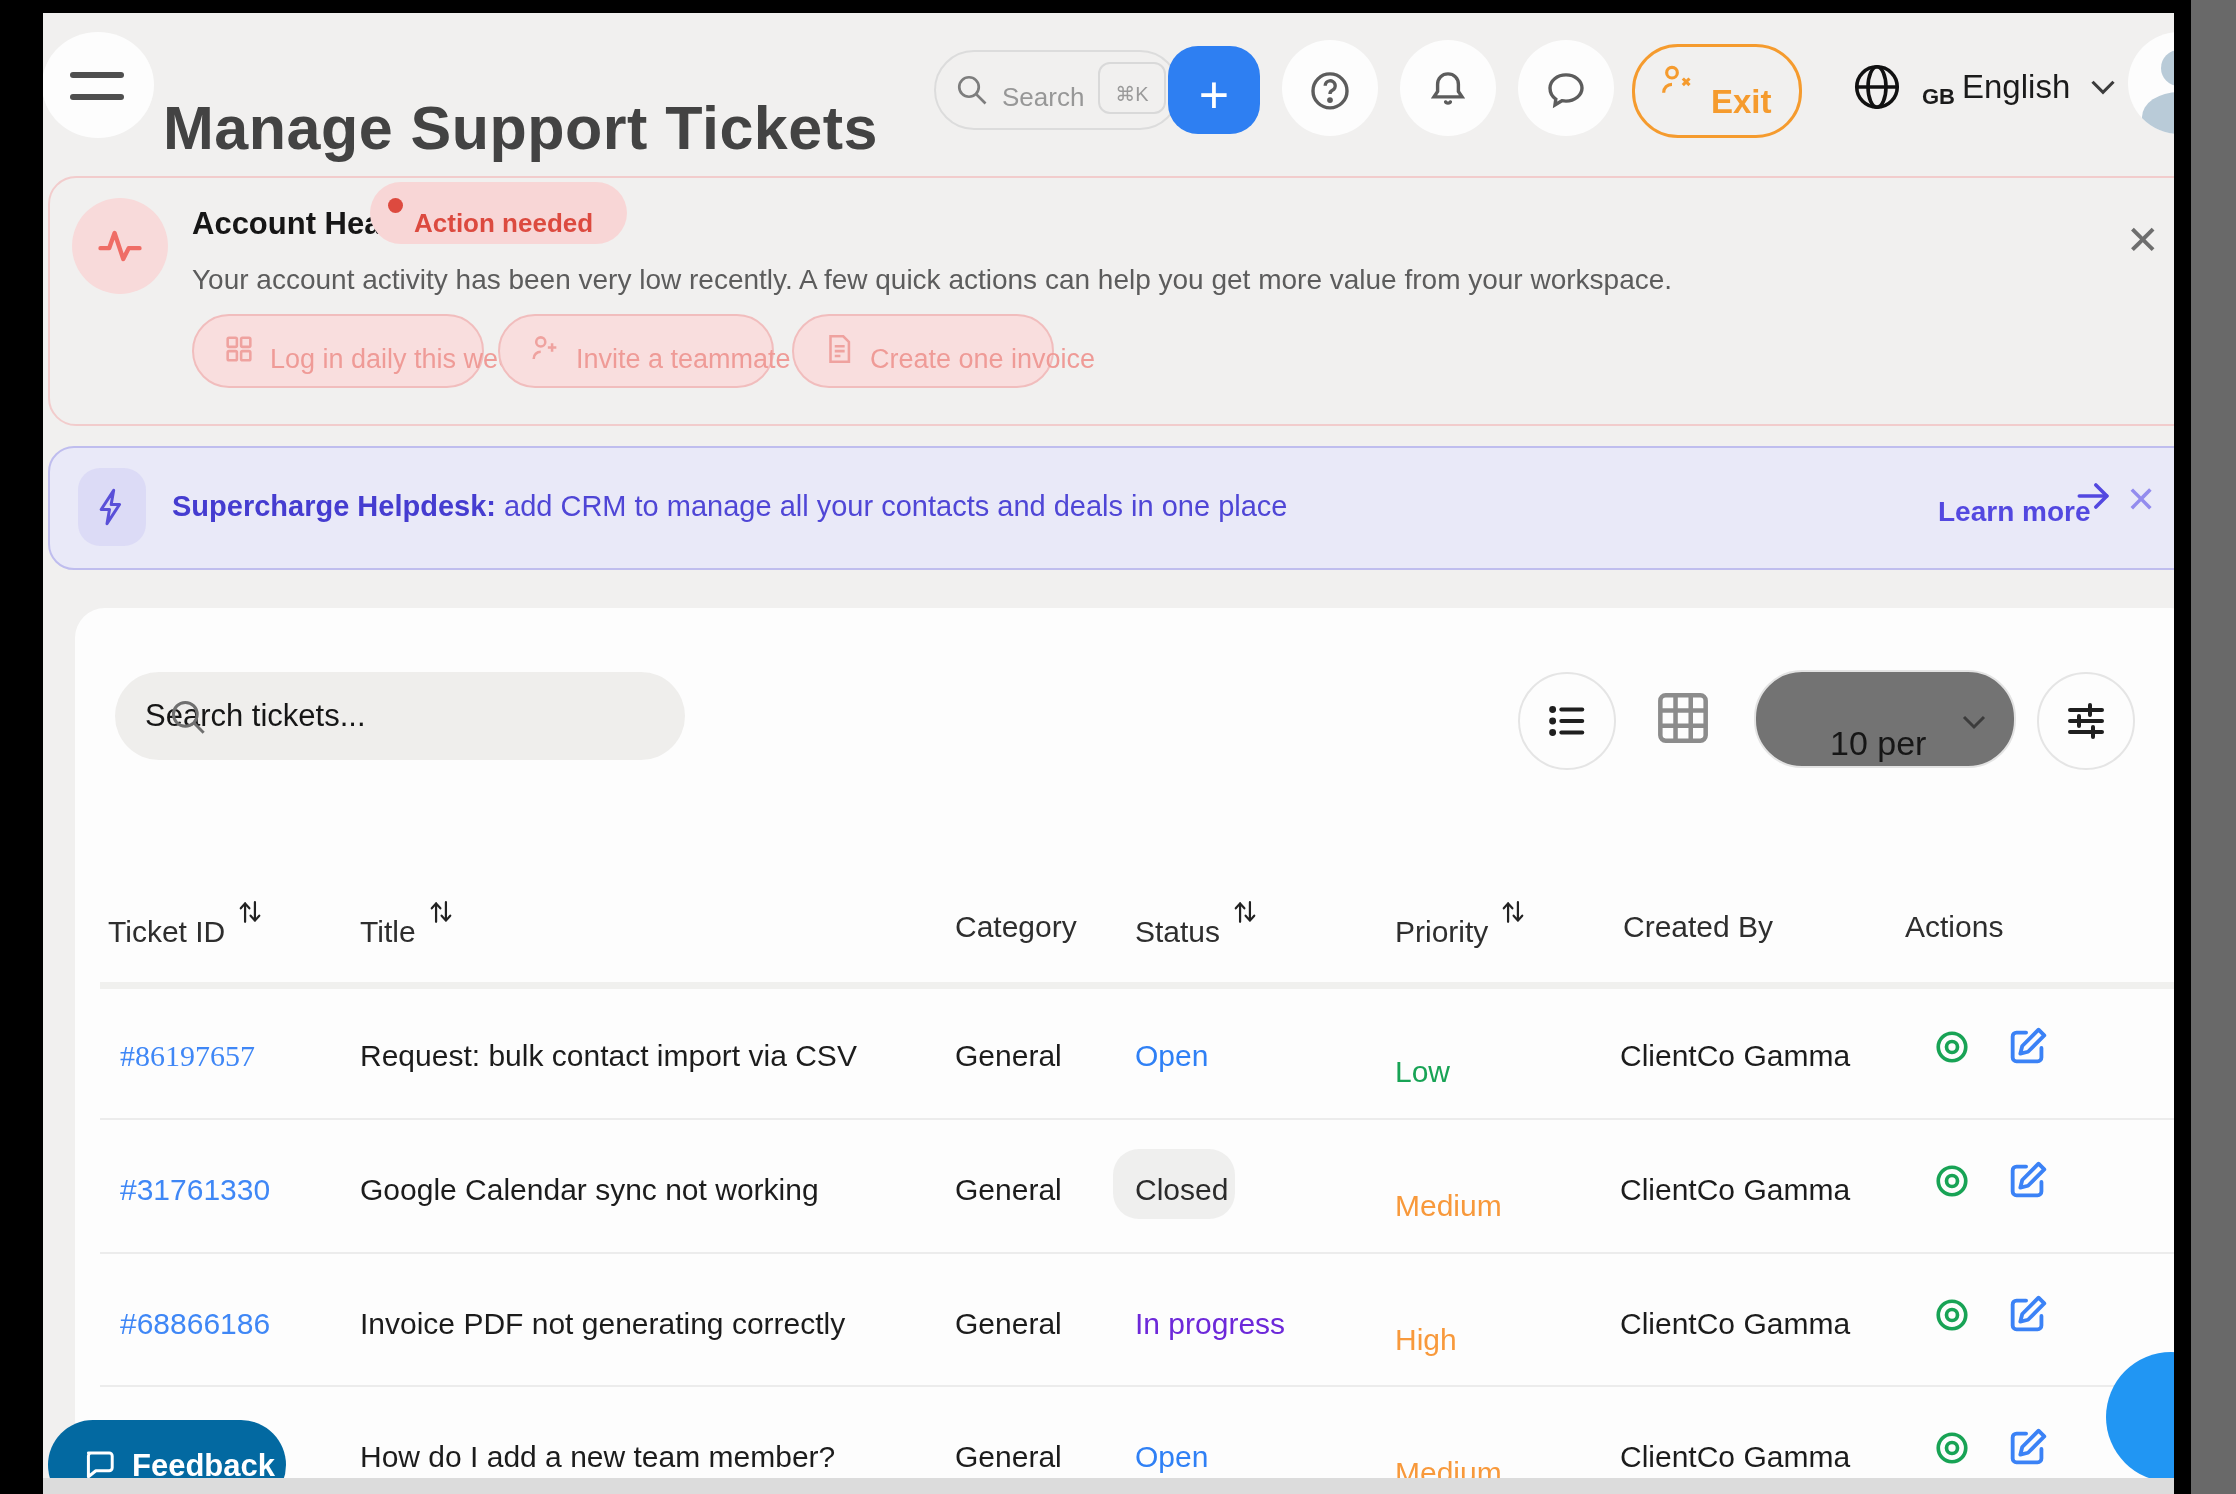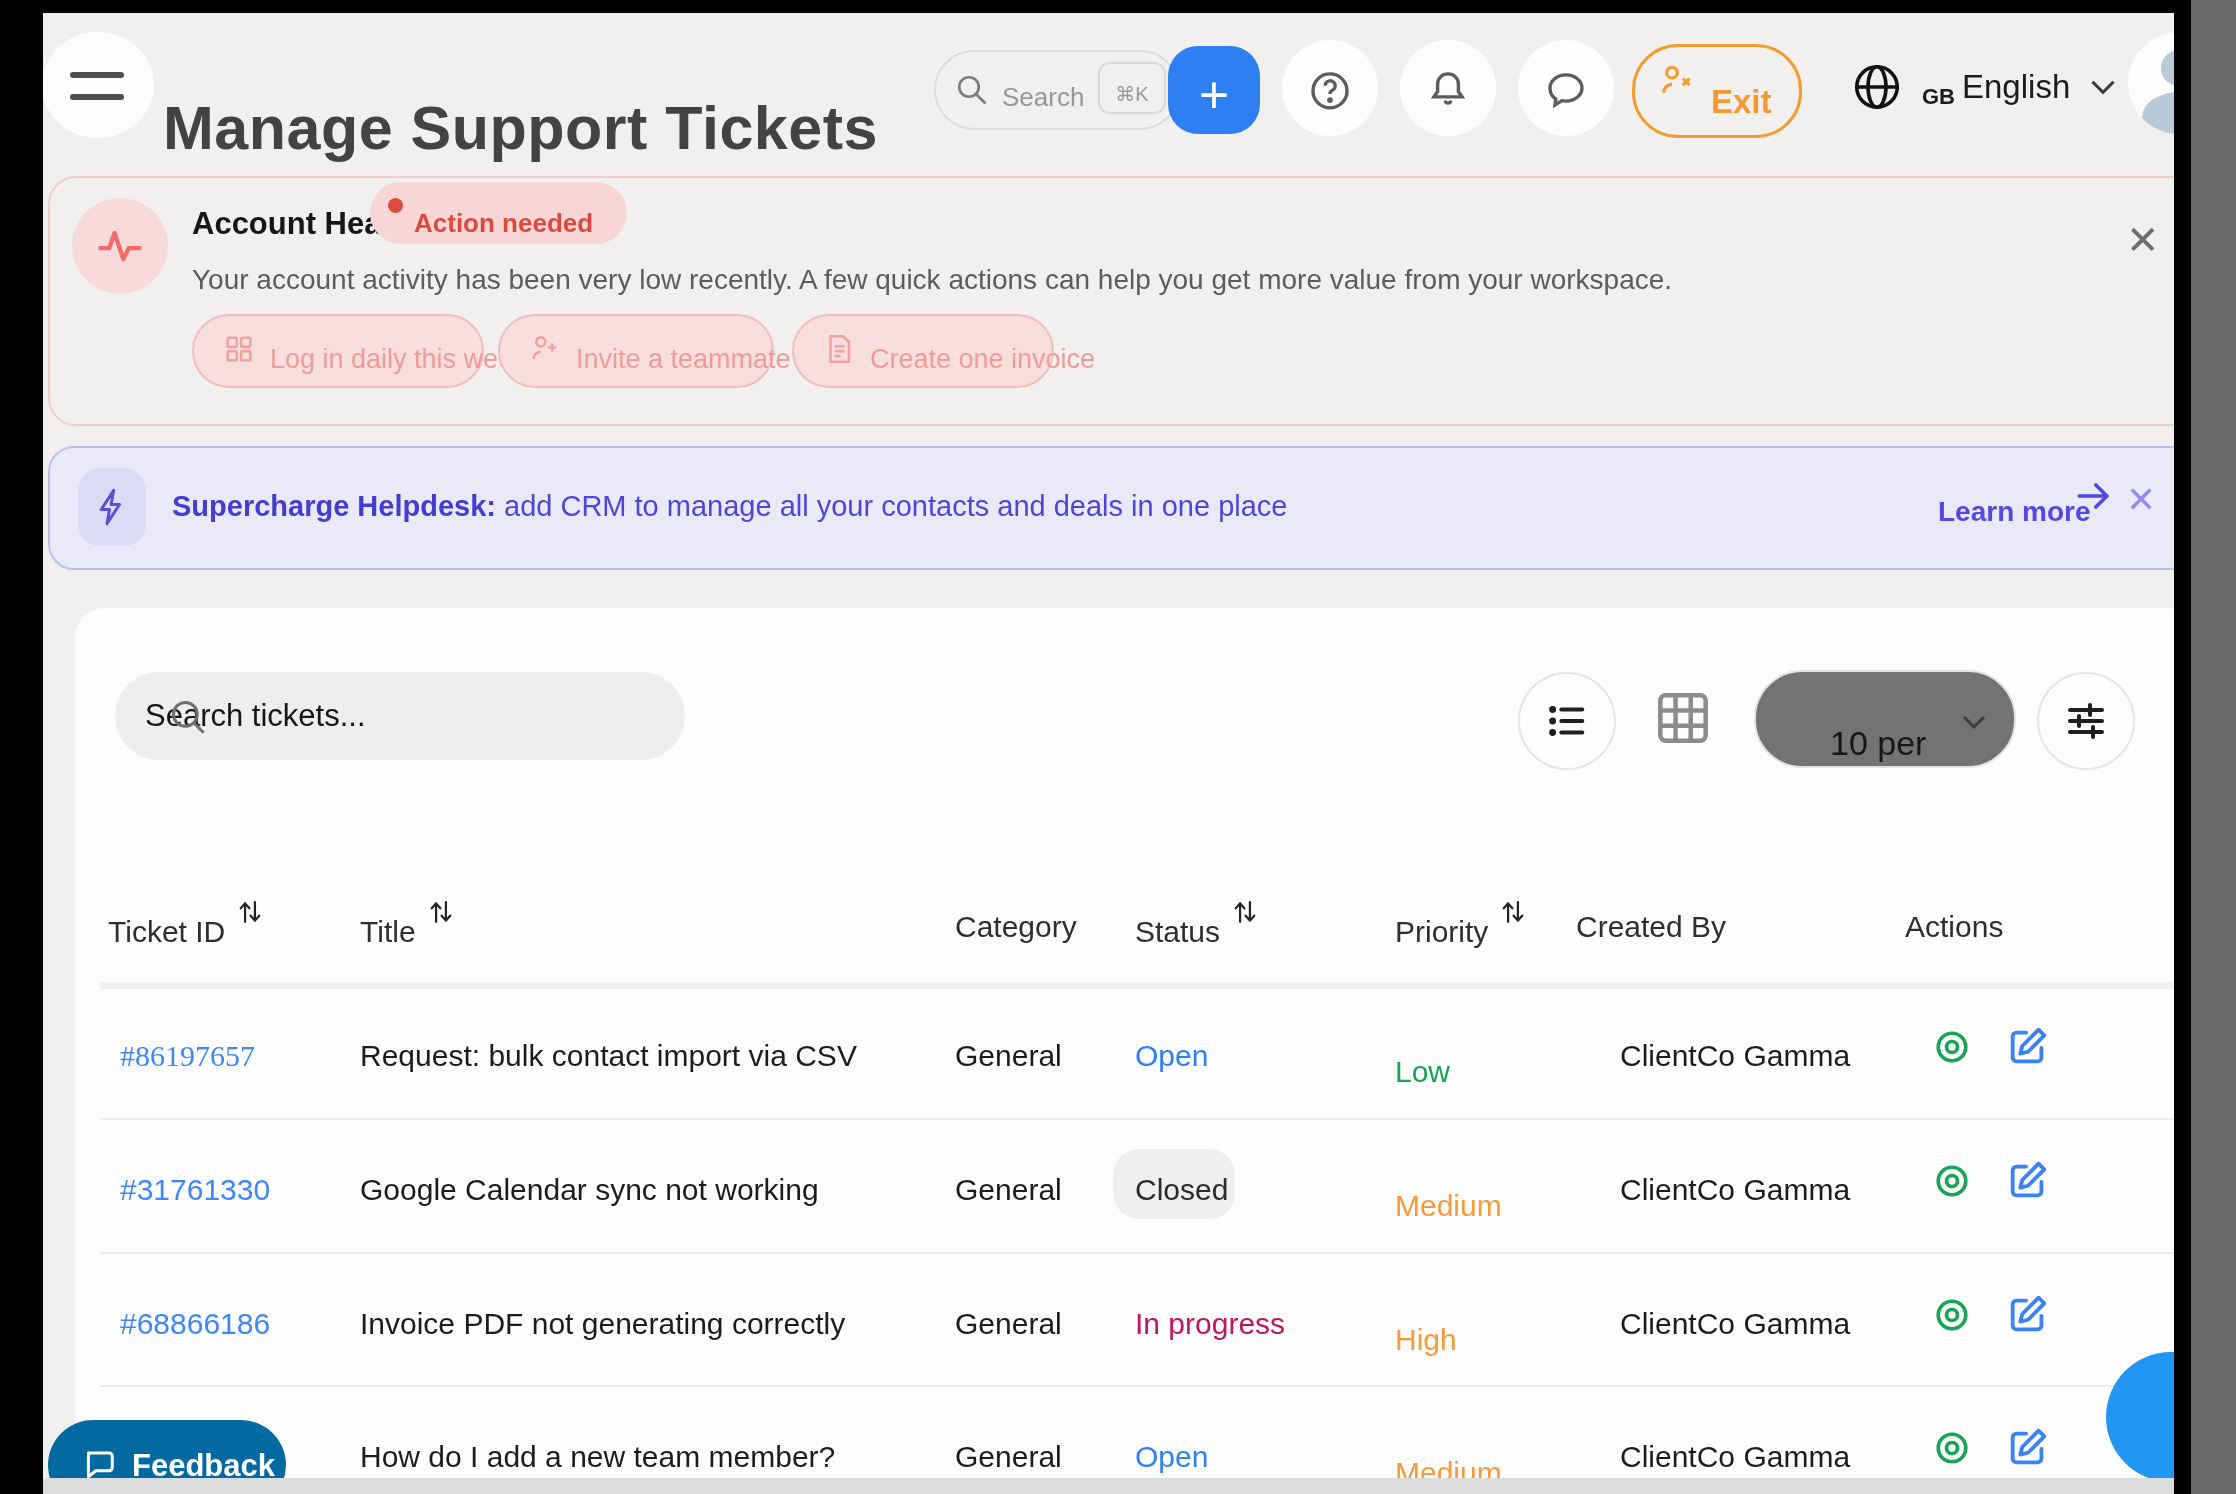--- a/index.html
+++ b/index.html
@@ -85,21 +85,21 @@
   .thead{position:absolute;left:25px;top:272px;width:2080px;height:102px;}
   .thead .cell{position:absolute;top:30px;font-size:30px;color:#2e2e2e;white-space:nowrap;}
   .sort-ic{position:relative;top:-14px;left:10px;color:#222;}
   .thead-divider{position:absolute;left:25px;top:374px;width:2080px;height:7px;background:#f0f0ee;}
   .row{position:absolute;left:25px;width:2080px;height:134px;}
   .row .cell{position:absolute;top:50px;font-size:30px;white-space:nowrap;}
   .row-divider{position:absolute;left:25px;width:2080px;height:2px;background:#ececec;}
   .c-ticket{left:20px;}  .c-title{left:260px;} .c-cat{left:855px;} .c-status{left:1035px;}
   .c-pri{left:1295px;margin-top:16px;} .c-created{left:1520px;} .c-eye{left:1830px;top:36px !important;} .c-edit{left:1905px;top:34px !important;}
   .h-ticket{left:8px;} .h-title{left:260px;} .h-cat{left:855px;} .h-status{left:1035px;}
-  .h-pri{left:1295px;} .h-created{left:1476px;} .h-actions{left:1805px;}
+  .h-pri{left:1295px;} .h-created{left:1523px;} .h-actions{left:1805px;}
   .ticket-link{font-size:30px;text-decoration:none;}
   .status-pill-bg{position:absolute;left:-22px;top:-24px;width:122px;height:70px;border-radius:26px;background:#efefee;z-index:0;}
   .pill-txt{position:relative;z-index:1;}
   .icon-btn{display:inline-block;cursor:pointer;}
 
   
   .feedback{left:48px;top:1420px;width:238px;height:90px;border-radius:46px;background:#0369a1;color:#fff;z-index:50;}
   .feedback svg{position:absolute;left:30px;top:24px;}
   .feedback .lbl{position:absolute;left:84px;top:28px;font-size:31px;font-weight:700;}
   .fab{left:2106px;top:1352px;width:130px;height:130px;border-radius:50%;background:#2196f3;z-index:50;}
@@ -334,21 +334,21 @@
             <path d="M11 5H6a2 2 0 0 0-2 2v11a2 2 0 0 0 2 2h11a2 2 0 0 0 2-2v-5"></path>
             <path d="M17.5 3.5l3 3L12 15l-4 1 1-4z"></path>
           </svg></span>
     </div>
     <div class="row-divider" style="top:644px;"></div>
 
     <div class="row" style="top:649px;">
       <a class="cell c-ticket ticket-link" href="#" style="color: rgb(63, 135, 246);">#68866186</a>
       <span class="cell c-title">Invoice PDF not generating correctly</span>
       <span class="cell c-cat">General</span>
-      <span class="cell c-status" style="color: #be185d;">In progress</span>
+      <span class="cell c-status" style="color: #6d28d9;">In progress</span>
       <span class="cell c-pri" style="color: rgb(248, 153, 59);">High</span>
       <span class="cell c-created">ClientCo Gamma</span>
       <span class="cell c-eye icon-btn" style="color: rgb(24, 163, 85);"><svg width="44" height="44" viewBox="0 0 24 24" fill="none" stroke="currentColor" stroke-width="2">
             <circle cx="12" cy="12" r="7.5"></circle>
             <circle cx="12" cy="12" r="3"></circle>
           </svg></span>
       <span class="cell c-edit icon-btn" style="color: rgb(59, 130, 246);"><svg width="46" height="46" viewBox="0 0 24 24" fill="none" stroke="currentColor" stroke-width="2" stroke-linecap="round" stroke-linejoin="round">
             <path d="M11 5H6a2 2 0 0 0-2 2v11a2 2 0 0 0 2 2h11a2 2 0 0 0 2-2v-5"></path>
             <path d="M17.5 3.5l3 3L12 15l-4 1 1-4z"></path>
           </svg></span>

